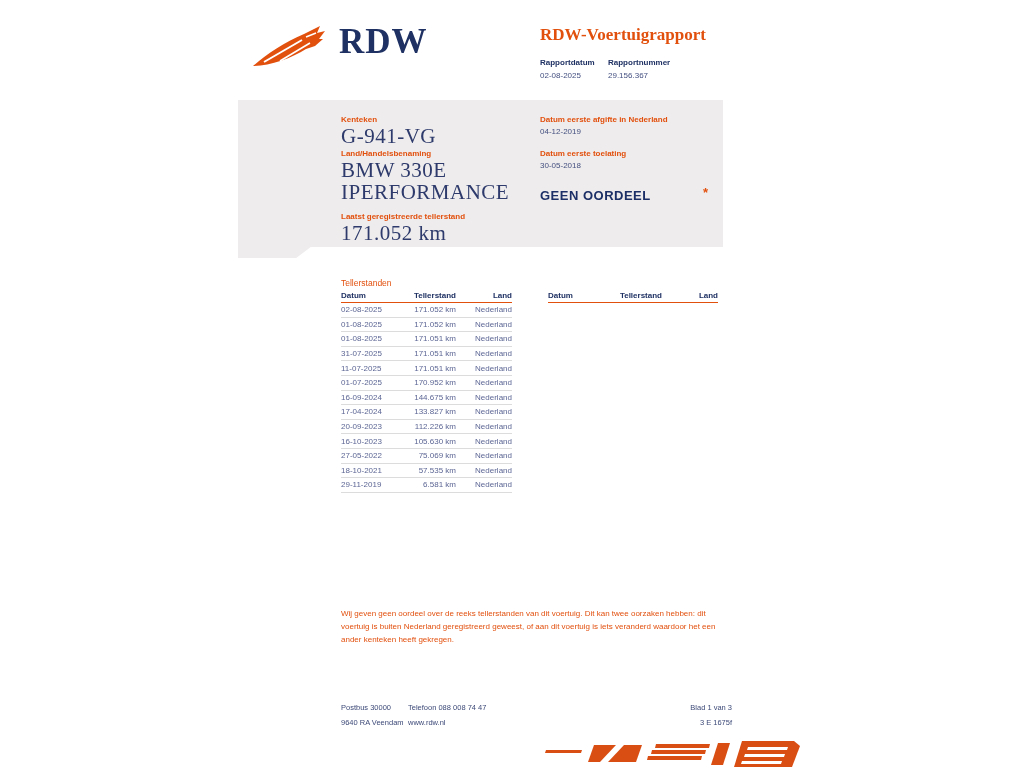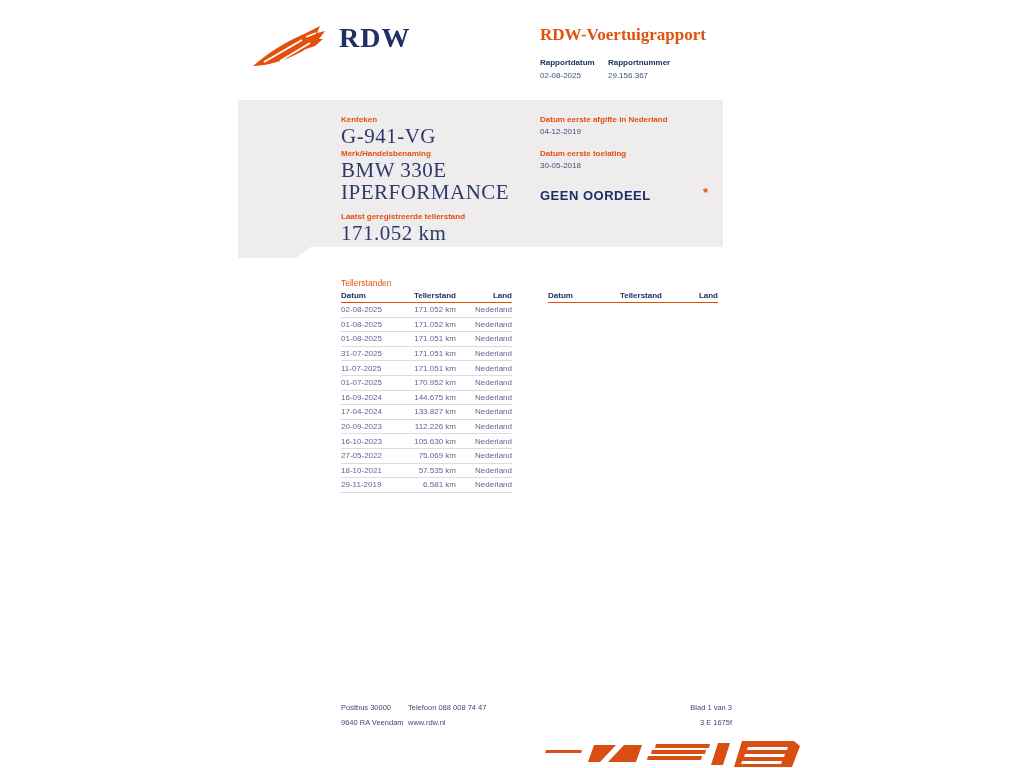--- a/index.html
+++ b/index.html
@@ -4,21 +4,21 @@
 <style>
   * { margin: 0; padding: 0; box-sizing: border-box; }
   html, body { width: 1024px; height: 768px; background: #ffffff; overflow: hidden; }
   body { font-family: "Liberation Sans", sans-serif; position: relative; }
   .abs { position: absolute; }
 
   
   .logo-text {
     left: 339px; top: 22px;
     font-family: "Liberation Serif", serif;
-    font-size: 28px; font-weight: 600; color: #1f3163; letter-spacing: 1px;
+    font-size: 35px; font-weight: 600; color: #1f3163; letter-spacing: 1px;
   }
   .report-title {
     left: 540px; top: 25px;
     font-family: "Liberation Serif", serif;
     font-size: 17px; font-weight: 700; color: #e2500e;
   }
   .meta-label { font-size: 8px; font-weight: 700; color: #1f3163; }
   .meta-value { font-size: 8px; color: #445080; margin-top: 4px; }
   .meta-date { left: 540px; top: 58px; }
   .meta-number { left: 608px; top: 58px; }
@@ -93,21 +93,21 @@
 </div>
 <div class="abs meta-number">
   <div class="meta-label">Rapportnummer</div>
   <div class="meta-value">29.156.367</div>
 </div>
 
 <div class="abs panel">
   <div class="abs lbl" style="left:103px; top:15px;">Kenteken</div>
   <div class="abs val-serif" style="left:103px; top:24px;">G-941-VG</div>
 
-  <div class="abs lbl" style="left:103px; top:49px;">Merk/Handelsbenaming</div>
+  <div class="abs lbl" style="left:103px; top:49px;">Land/Handelsbenaming</div>
   <div class="abs val-serif" style="left:103px; top:58px;">BMW 330E</div>
   <div class="abs val-serif" style="left:103px; top:80px;">IPERFORMANCE</div>
 
   <div class="abs lbl" style="left:103px; top:112px;">Laatst geregistreerde tellerstand</div>
   <div class="abs val-serif" style="left:103px; top:121px;">171.052 km</div>
 
   <div class="abs lbl" style="left:302px; top:15px;">Datum eerste afgifte in Nederland</div>
   <div class="abs val-small" style="left:302px; top:27px;">04-12-2019</div>
 
   <div class="abs lbl" style="left:302px; top:49px;">Datum eerste toelating</div>
@@ -196,20 +196,21 @@
 
 <div class="abs mtable t2">
   <div class="thead">
     <div class="tcell c0">Datum</div>
     <div class="tcell c1">Tellerstand</div>
     <div class="tcell c2">Land</div>
   </div>
 </div>
 
 <div class="abs footnote">
+  <div class="footnote-text">Wij geven geen oordeel over de reeks tellerstanden van dit voertuig. Dit kan twee oorzaken hebben: dit voertuig is buiten Nederland geregistreerd geweest, of aan dit voertuig is iets veranderd waardoor het een ander kenteken heeft gekregen.</div>
 </div>
 
 <div class="abs footer-col f1">
   <div>Postbus 30000</div>
   <div>9640 RA Veendam</div>
 </div>
 <div class="abs footer-col f2">
   <div>Telefoon 088 008 74 47</div>
   <div>www.rdw.nl</div>
 </div>

